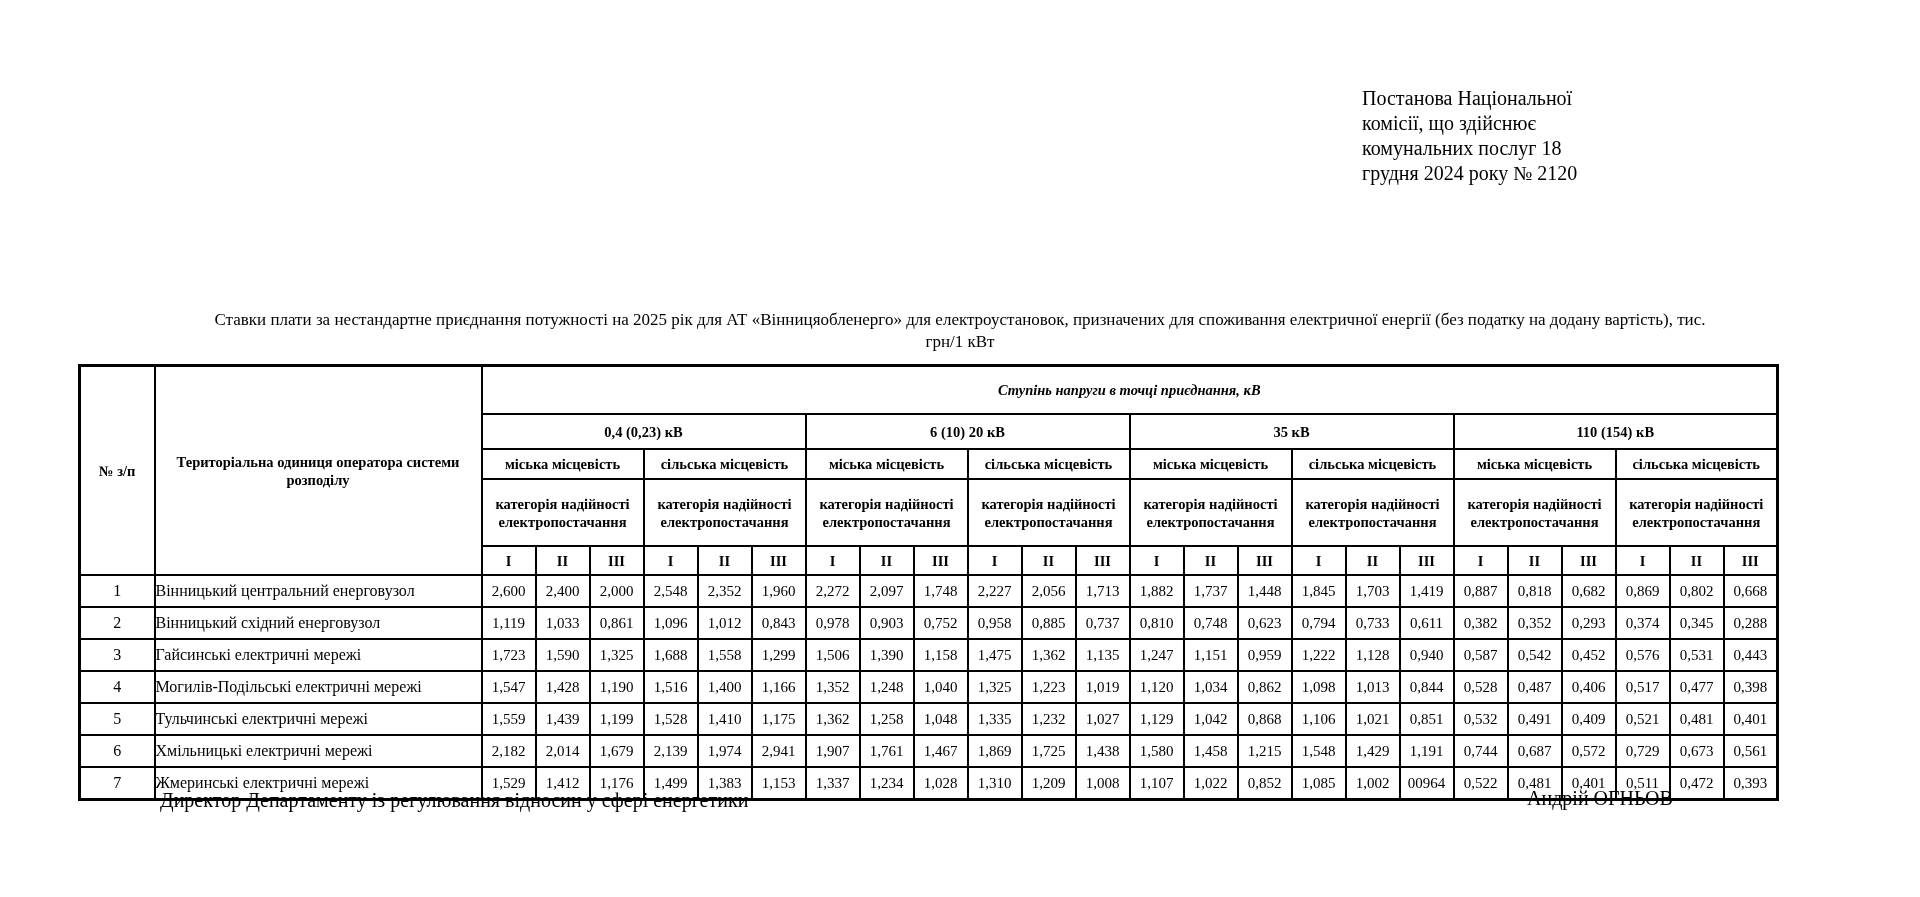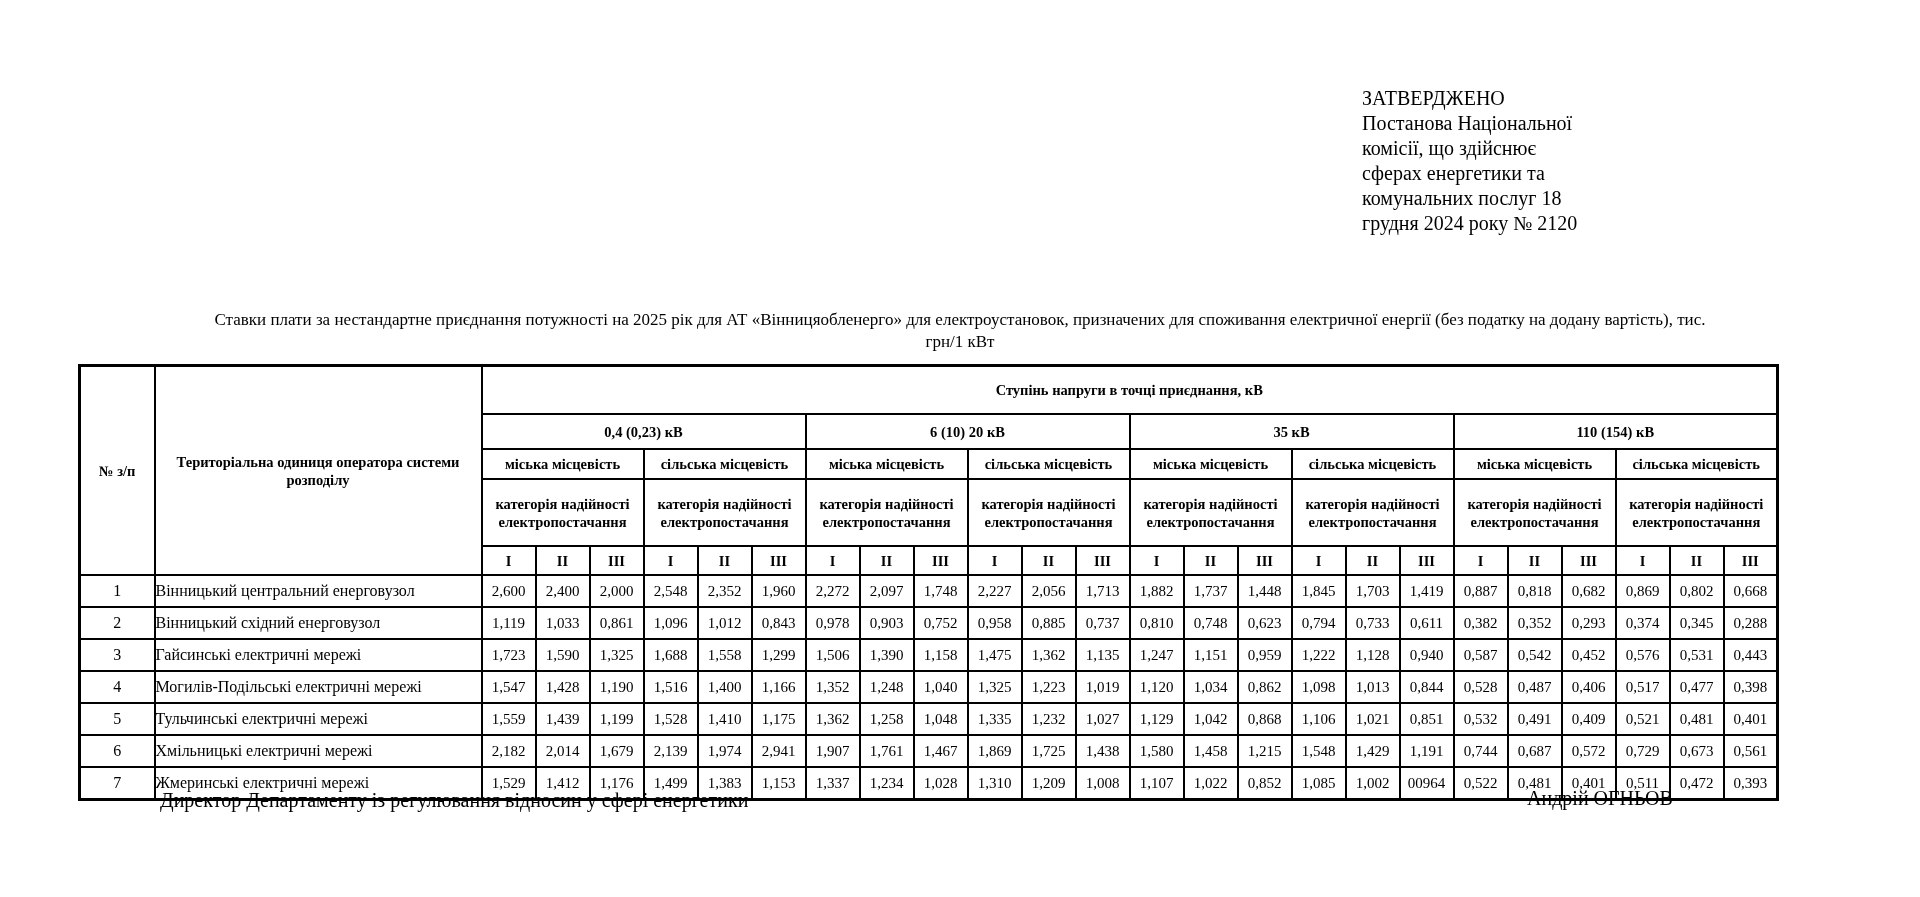--- a/index.html
+++ b/index.html
@@ -22,41 +22,39 @@
     border-collapse:collapse; table-layout:fixed;
     border:3px solid #000;
   }
   table.tariff th, table.tariff td {
     border:2px solid #000; padding:0; overflow:hidden;
   }
   table.tariff th {
     font-weight:bold; font-size:14.5px; line-height:18px;
     text-align:center; vertical-align:middle; padding:2px 2px;
   }
-  th.h-volt   { height:42px; font-size:15px; }
+  th.h-volt   { height:42px; font-size:15px;font-style:italic; }
   th.h-group  { height:29px; font-size:15px; }
   th.h-loc    { height:24px; }
   th.h-cat    { height:61px; vertical-align:top; padding-top:4px; }
   th.h-roman  { height:23px; font-size:15px; }
   th.col-num, th.col-terr { font-size:15px; }
   td.c-num  { text-align:center; font-size:16px; height:30px; }
   td.c-name { text-align:left; font-size:16px; padding-left:7px; }
   td.c-val  { text-align:center; font-size:15px; }
   .sig-left  { position:absolute; left:160px; top:789px; font-size:20px; }
   .sig-right { position:absolute; left:1527px; top:787px; font-size:20px; }
 </style>
 </head>
 <body>
 
 <div class="page">
   <div class="approval" id="approval">
-      <div>ЗАТВЕРДЖЕНО</div>
       <div>Постанова Національної</div>
       <div>комісії, що здійснює</div>
-      <div>сферах енергетики та</div>
       <div>комунальних послуг 18</div>
       <div>грудня 2024 року № 2120</div>
     </div>
 
   <div class="title-wrap">
     <div class="title-line1">Ставки плати за нестандартне приєднання потужності на 2025 рік для АТ «Вінницяобленерго» для електроустановок, призначених для споживання електричної енергії (без податку на додану вартість), тис.</div>
     <div class="title-line2">грн/1 кВт</div>
   </div>
 
   <table class="tariff" id="tariff-table">

